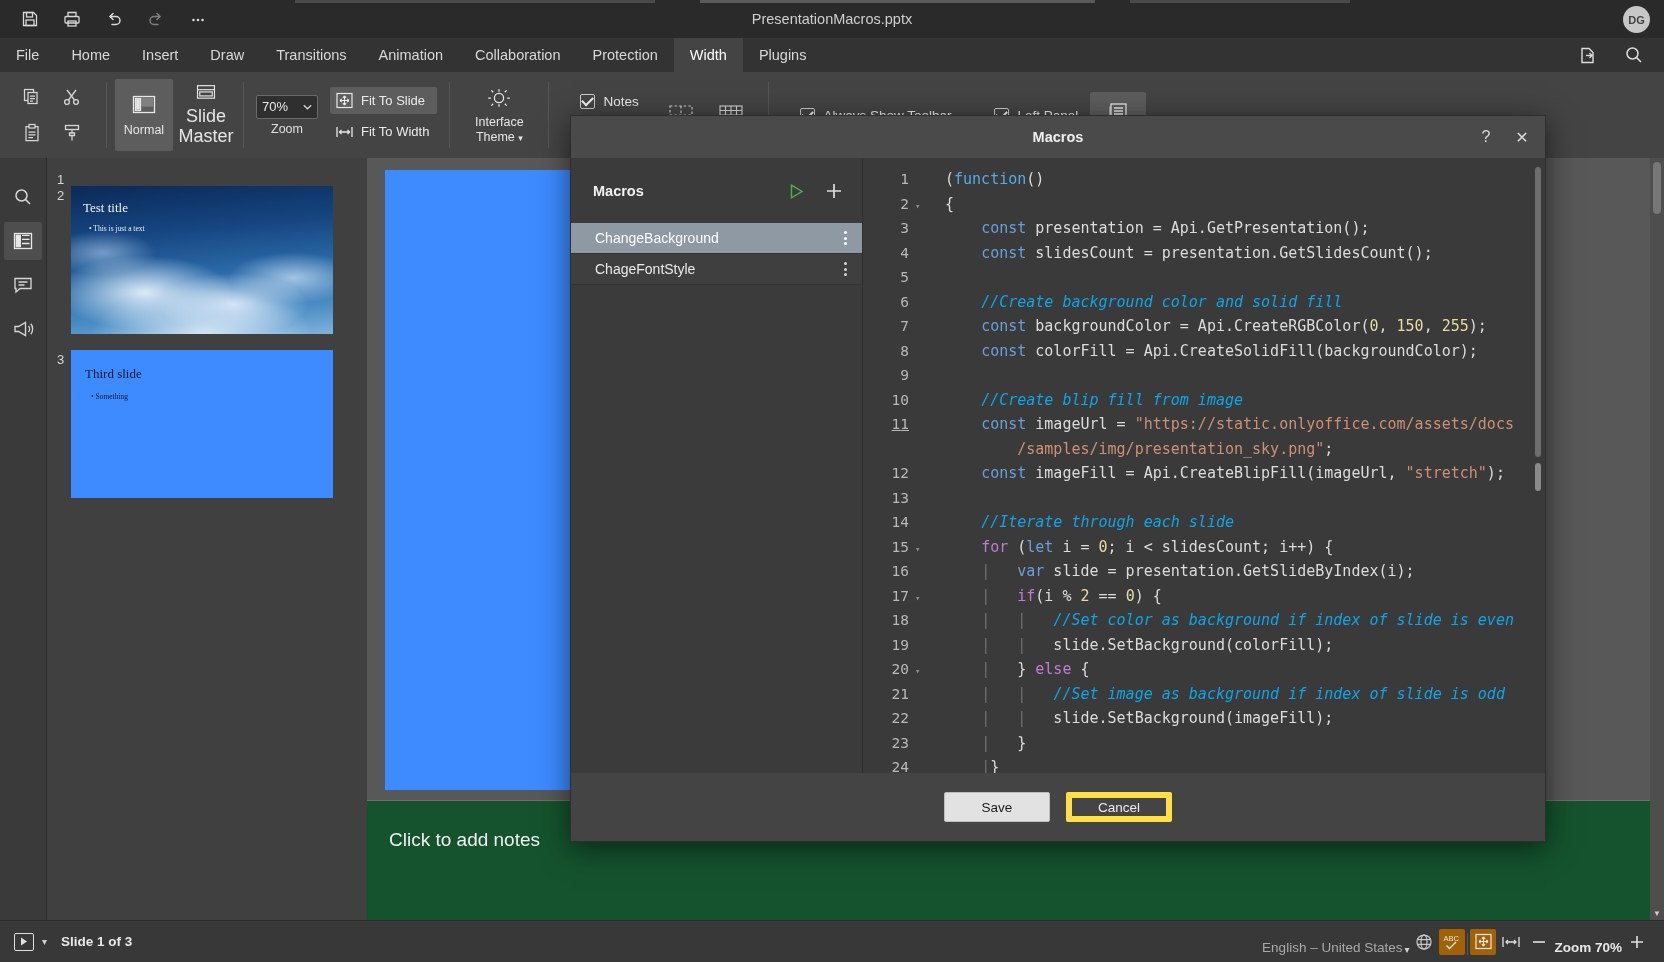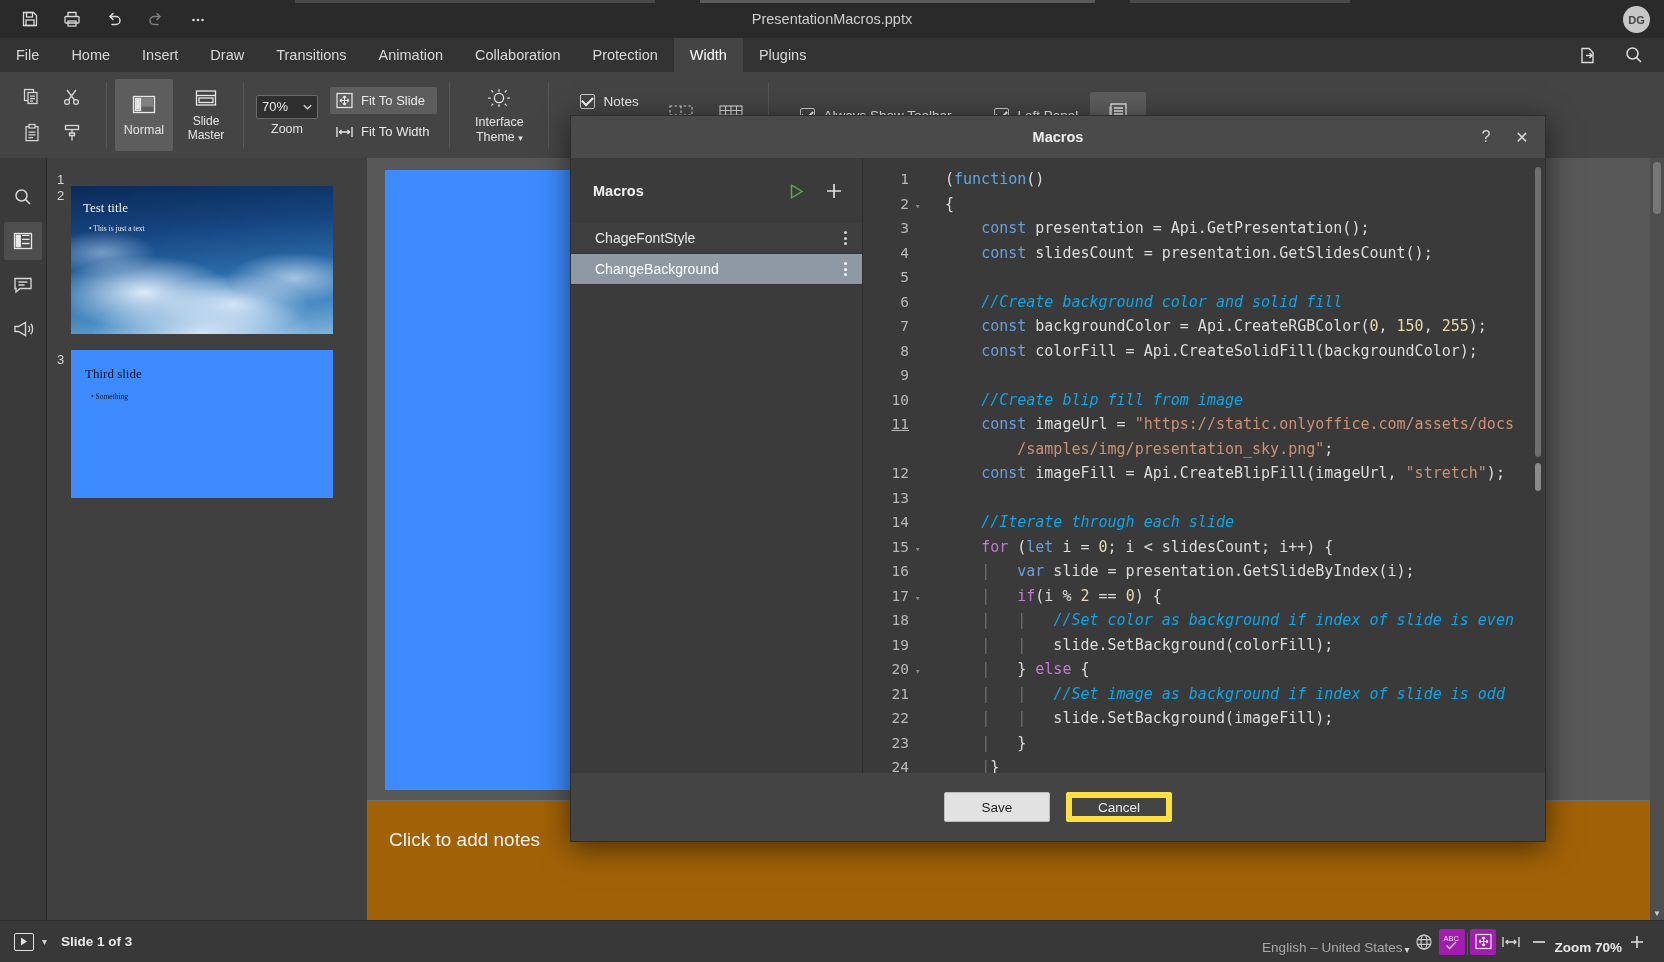--- a/index.html
+++ b/index.html
@@ -175,21 +175,21 @@
   .workarea {
     position: absolute; top: 158px; left: 367px; right: 0; bottom: 42px;
     background: #585858;
   }
   .slide-canvas {
     position: absolute; left: 18px; top: 12px; width: 720px; height: 620px;
     background: #3d8bff;
   }
   .notes-pane {
     position: absolute; left: 0; right: 0; bottom: 0; height: 120px;
-    background: #a16207; border-top: 1px solid #6e6e6e;
+    background: #14532d; border-top: 1px solid #6e6e6e;
   }
   .notes-text {
     position: absolute; left: 22px; top: 28px; font-size: 19px; color: #f0f0f0;
   }
 
   
   .statusbar {
     position: absolute; left: 0; bottom: 0; width: 1664px; height: 42px;
     background: #383838; display: flex; align-items: center; padding: 0 14px;
     border-top: 1px solid #2d2d2d;
@@ -197,21 +197,21 @@
   .sb-left { display: flex; align-items: center; gap: 8px; }
   .sb-playbtn {
     width: 20px; height: 18px; border: 1.6px solid #e0e0e0; border-radius: 2px;
     display: flex; align-items: center; justify-content: center; cursor: pointer;
   }
   .sb-caret { font-size: 10px; color: #d0d0d0; cursor: pointer; }
   .sb-slideinfo { font-size: 13.5px; font-weight: bold; color: #e8e8e8; margin-left: 6px; }
   .sb-right { margin-left: auto; display: flex; align-items: flex-end; gap: 2px; }
   .sb-lang { font-size: 13.5px; color: #a9a9a9; cursor: pointer; }
   .sb-icon { width: 26px; height: 26px; display:flex; align-items:center; justify-content:center; cursor:pointer; border-radius:2px; }
-  .sb-icon.boxed { background: #a21caf; }
+  .sb-icon.boxed { background: #a16207; }
   .sb-zoomlabel { font-size: 13.5px; font-weight: bold; color: #e8e8e8; }
   .sb-sep { width:1px; height:22px; background:#555; }
 
   
   .dialog {
     position: absolute; left: 570px; top: 115px; width: 976px; height: 727px;
     background: #444444; border: 1px solid #2e2e2e;
     box-shadow: 0 6px 28px rgba(0,0,0,0.55);
     display: flex; flex-direction: column;
     z-index: 50;
@@ -424,21 +424,21 @@
       </svg>
       <span>Normal</span>
     </div>
 
     <div class="bigbtn">
       <svg width="28" height="24" viewBox="0 0 28 24" fill="none" stroke="#e8e8e8" stroke-width="1.3">
         <rect x="4.5" y="3" width="19" height="14"></rect>
           <path d="M4.5 7.5h19"></path>
           <rect x="7" y="10" width="14" height="4.5"></rect>
       </svg>
-      <span style="font-size:12px;line-height:1.1">
+      <span style="font-size:18px;line-height:1.1">
         <span>Slide</span><br>
         <span>Master</span>
       </span>
     </div>
 
     <div class="rib-sep"></div>
 
     <div class="zoom-group">
       <div class="zoom-combo">
         <span>70%</span>
@@ -674,30 +674,30 @@
               </svg>
             </div>
             <div class="mlp-abtn">
               <svg width="20" height="20" viewBox="0 0 20 20" stroke="#dedede" stroke-width="1.7">
                   <path d="M10 3v14M3 10h14"></path>
                 </svg>
             </div>
           </div>
         </div>
 
-        <div class="macro-item">
-          <span class="macro-name">ChageFontStyle</span>
+        <div class="macro-item selected">
+          <span class="macro-name">ChangeBackground</span>
           <span class="macro-kebab">
               <i></i>
               <i></i>
               <i></i>
             </span>
         </div>
-        <div class="macro-item selected">
-          <span class="macro-name">ChangeBackground</span>
+        <div class="macro-item">
+          <span class="macro-name">ChageFontStyle</span>
           <span class="macro-kebab">
               <i></i>
               <i></i>
               <i></i>
             </span>
         </div>
       </div>
 
       <div class="editor-pane">
         <div class="code-scroll">

